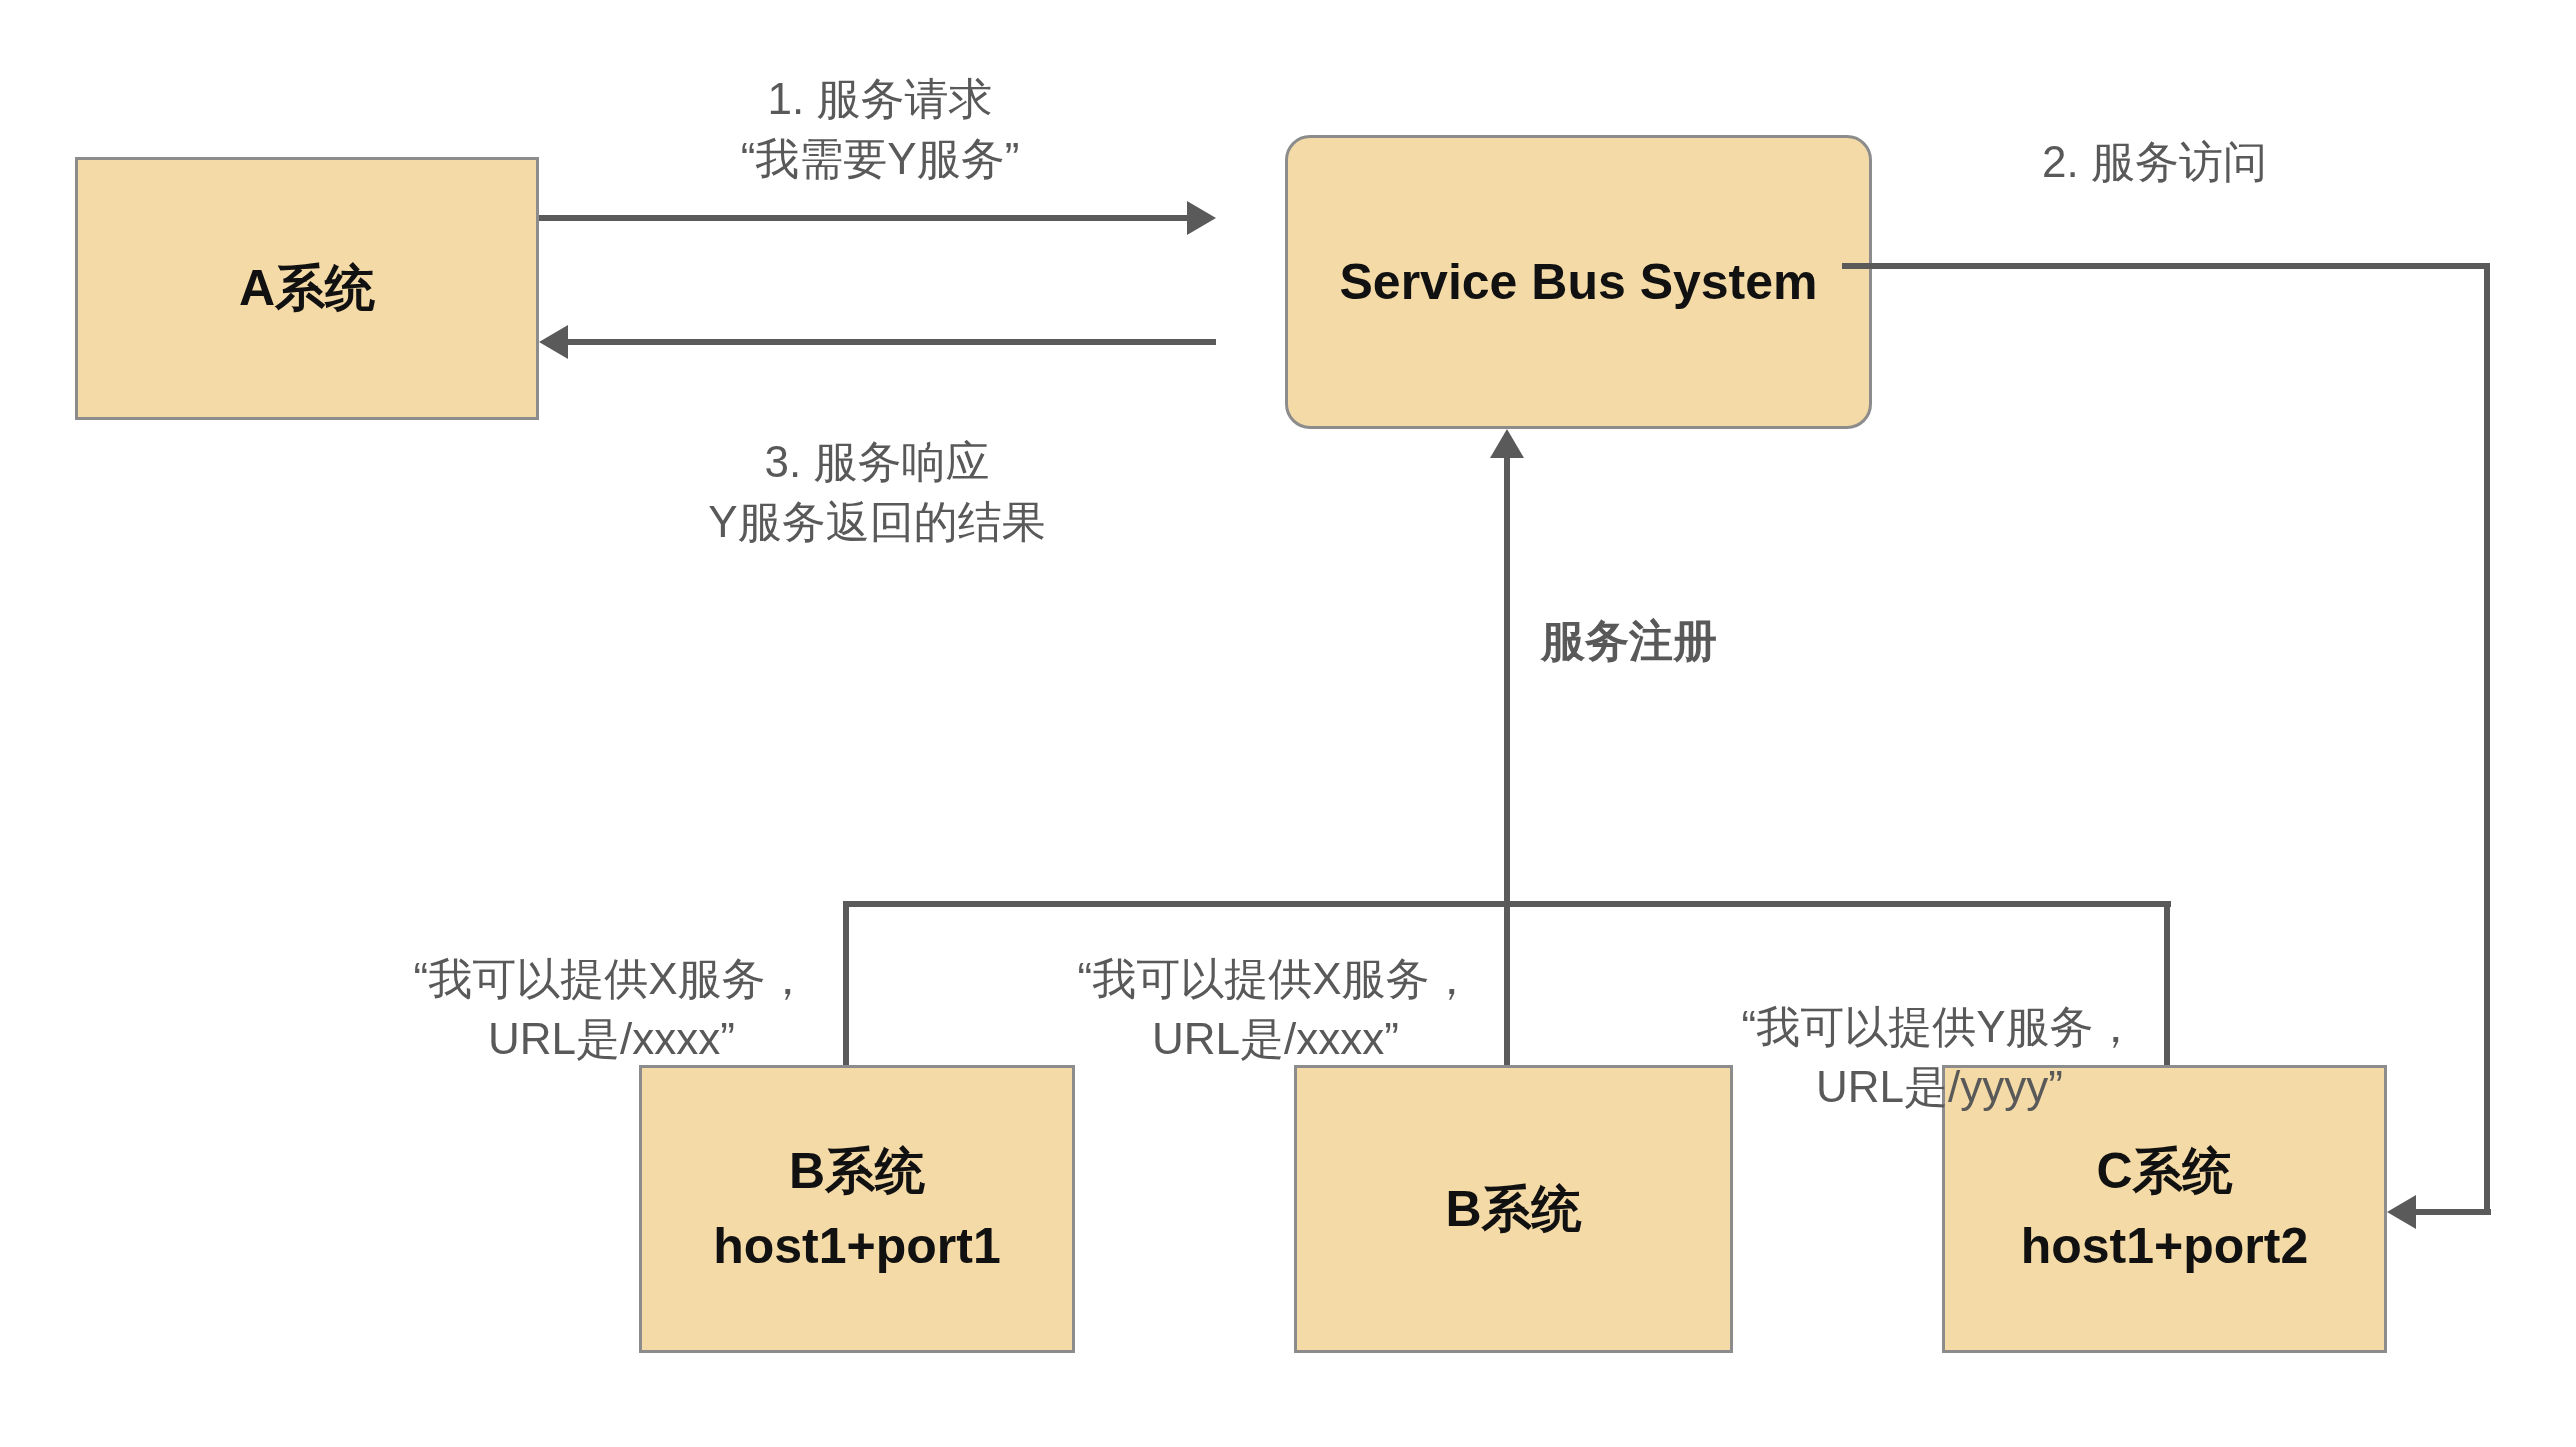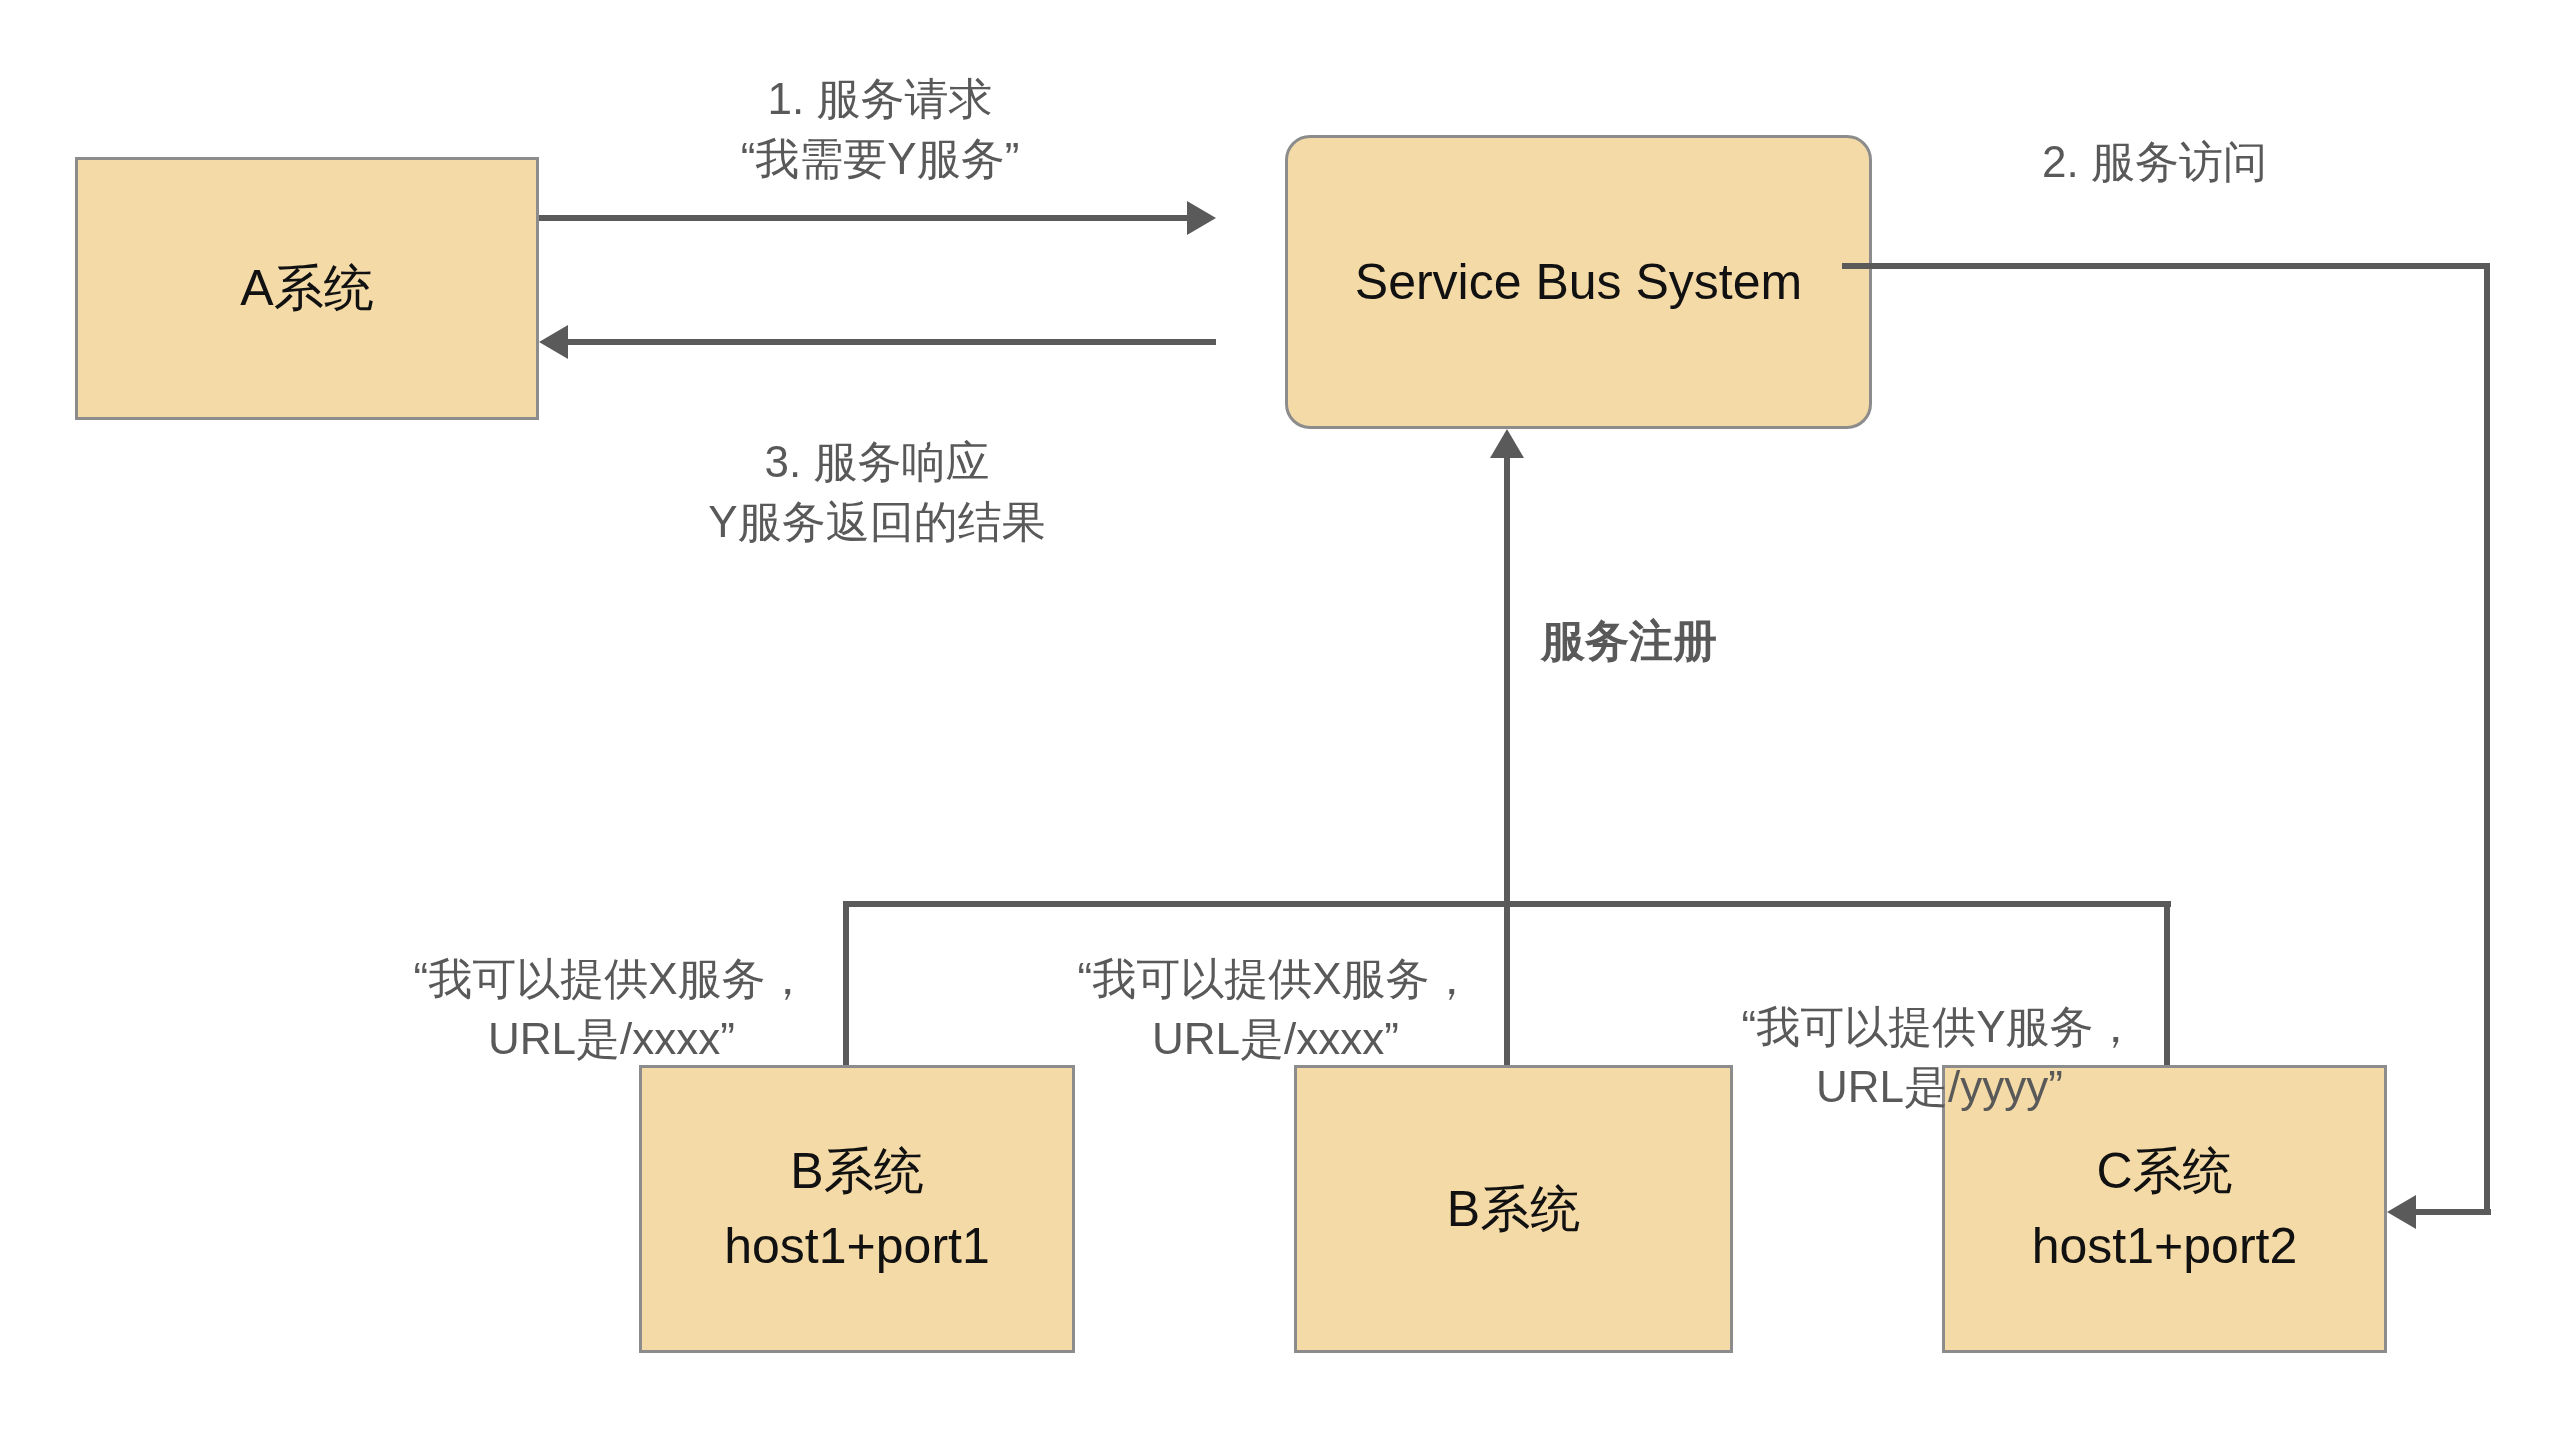--- a/index.html
+++ b/index.html
@@ -28,20 +28,21 @@
     background: var(--box-fill);
     border: 3.8px solid var(--box-border);
     display: flex;
     flex-direction: column;
     align-items: center;
     justify-content: center;
     color: var(--box-text);
     font-size: 50px;
     line-height: 75px;
     text-align: center;
+    font-weight: bold;
   }
   .box.rounded { border-radius: 25px; }
 
   
   .h-line, .v-line { position: absolute; background: var(--line); }
   .h-line { height: 6.3px; }
   .v-line { width: 6.3px; }
 
   
   .arrowhead { position: absolute; width: 0; height: 0; }

